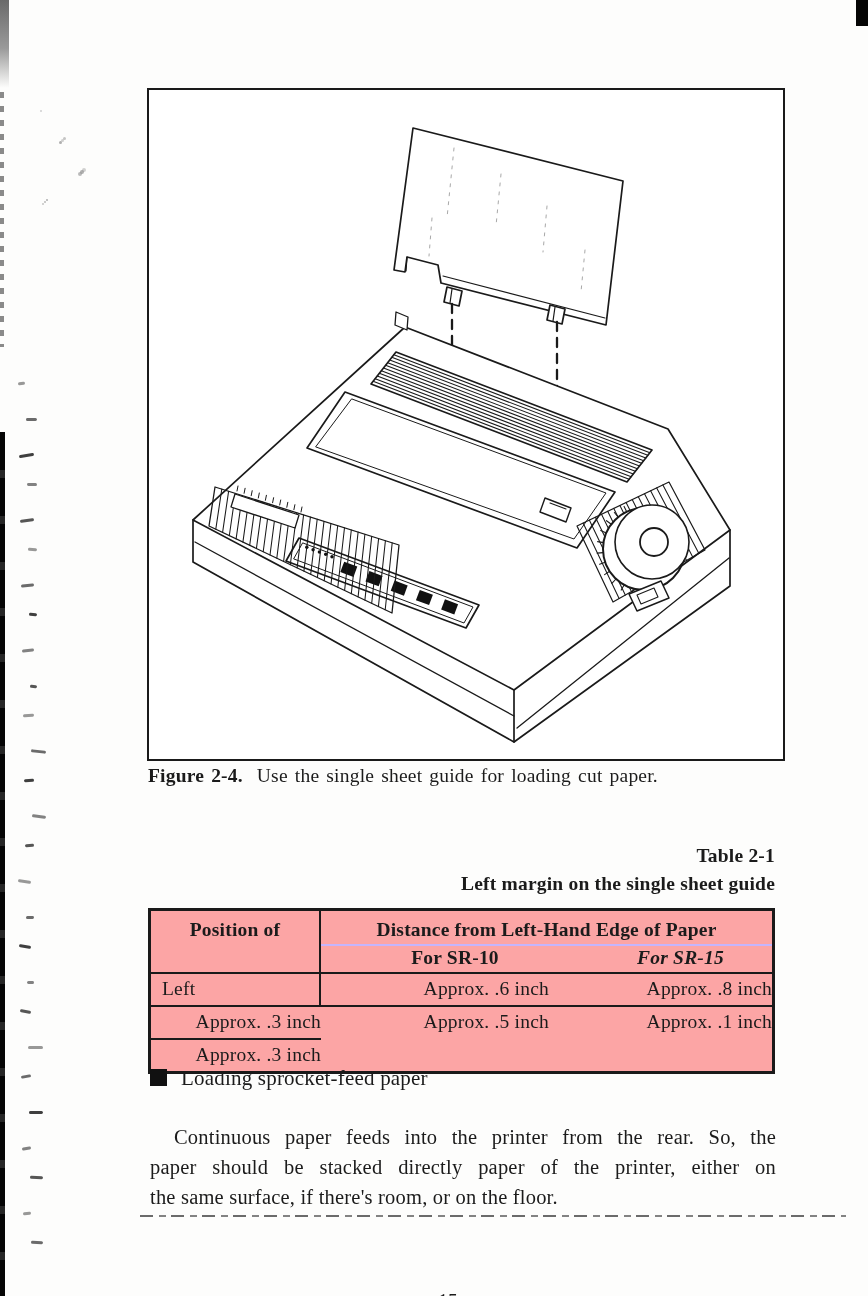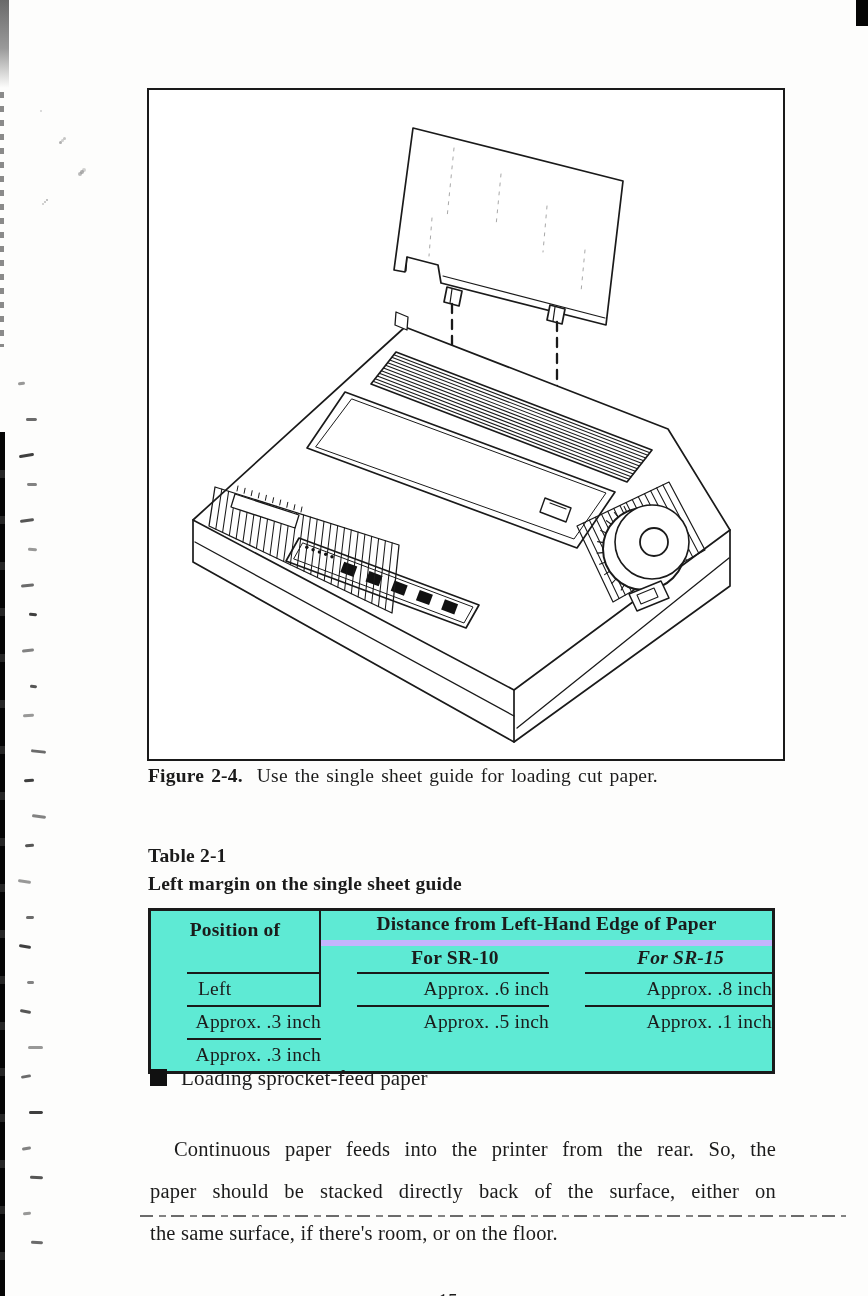--- a/index.html
+++ b/index.html
@@ -14,61 +14,61 @@
     border:2px solid #1a1a1a;background:#fff;
   }
   .figure-box svg{display:block;width:100%;height:100%;}
   .caption{
     position:absolute;left:148px;top:765px;width:632px;
     font-size:19.5px;letter-spacing:.2px;word-spacing:2px;white-space:nowrap;
   }
   .caption .cap-label{font-weight:bold;margin-right:14px;}
   
   .table-title,.table-subtitle{
-    position:absolute;left:148px;width:627px;text-align:left;
+    position:absolute;left:148px;width:627px;text-align:right;
     font-weight:bold;font-size:19.5px;letter-spacing:.2px;
   }
   .table-title{top:845px;}
   .table-subtitle{top:873px;}
   .margin-table{
     position:absolute;left:148px;top:908px;width:627px;box-sizing:border-box;
     display:grid;grid-template-columns:170px 228px 223px;
     grid-template-rows:35px 26px 33px 33px 33px;
-    border:3px solid #1a1a1a;background:#5eead4;
+    border:3px solid #1a1a1a;background:#fca5a5;
     font-size:19.5px;letter-spacing:.2px;
   }
   .margin-table div{box-sizing:border-box;}
   .c-pos{
     grid-column:1;grid-row:1 / span 2;border-right:2px solid #1a1a1a;
     text-align:center;font-weight:bold;line-height:1.45;padding-top:5px;
   }
   .c-group{
-    grid-column:2 / span 2;grid-row:1;border-bottom:6px solid #c4b5fd;
-    text-align:center;font-weight:bold;padding-top:2px;
+    grid-column:2 / span 2;grid-row:1;border-bottom:2px solid #c4b5fd;
+    text-align:center;font-weight:bold;padding-top:8px;
   }
   .c-sub{grid-row:2;text-align:center;font-weight:bold;padding-top:1px;margin-left:40px;}
   .c-sub10{grid-column:2;}
   .c-sub15{grid-column:3;font-style:italic;}
-  .c-d{border-top:2px solid #1a1a1a;padding-top:4px;margin-left:36px;}
+  .c-d{border-top:2px solid #1a1a1a;padding-top:4px;}
   .c-dpos{grid-column:1;border-right:2px solid #1a1a1a;padding-left:11px;}
   .c-dval{text-align:right;}
   
   .section-heading{
     position:absolute;left:150px;top:1066px;width:627px;
     font-size:21px;letter-spacing:.2px;
   }
   .bullet-square{
     display:inline-block;width:17px;height:17px;background:#111;
     margin-right:14px;transform:translateY(1px);
   }
   .body-par{
     position:absolute;left:150px;top:1122px;width:626px;
     font-size:20.5px;line-height:30px;letter-spacing:.2px;
   }
-  .body-line{text-align:justify;text-align-last:justify;margin-top:12px;}
+  .body-line{text-align:justify;text-align-last:justify;}
   .body-line.first{text-indent:24px;}
   .body-line.last{text-align:left;text-align-last:left;}
   
   .divider-dashed{
     position:absolute;left:140px;top:1215px;width:706px;height:2px;
     background:repeating-linear-gradient(90deg,#3a3a3a 0 13px,transparent 13px 19px,#5a5a5a 19px 26px,transparent 26px 31px);
     opacity:.75;
   }
   .page-number{
     position:absolute;left:148px;top:1290px;width:600px;text-align:center;
@@ -327,18 +327,18 @@
 
   <div class="c-d c-dval">Approx. .1 inch</div>
   <div class="c-d c-dval">Approx. .3 inch</div>
 </div>
 
 <div class="section-heading">
   <span class="bullet-square"></span><span>Loading sprocket-feed paper</span>
 </div>
 <div class="body-par">
   <div class="body-line first">Continuous paper feeds into the printer from the rear. So, the</div>
-  <div class="body-line">paper should be stacked directly back of the surface, either on</div>
+  <div class="body-line">paper should be stacked directly paper of the printer, either on</div>
   <div class="body-line last">the same surface, if there's room, or on the floor.</div>
 </div>
 
 <div class="divider-dashed"></div>
 <div class="page-number">15</div>
 
 </body></html>

